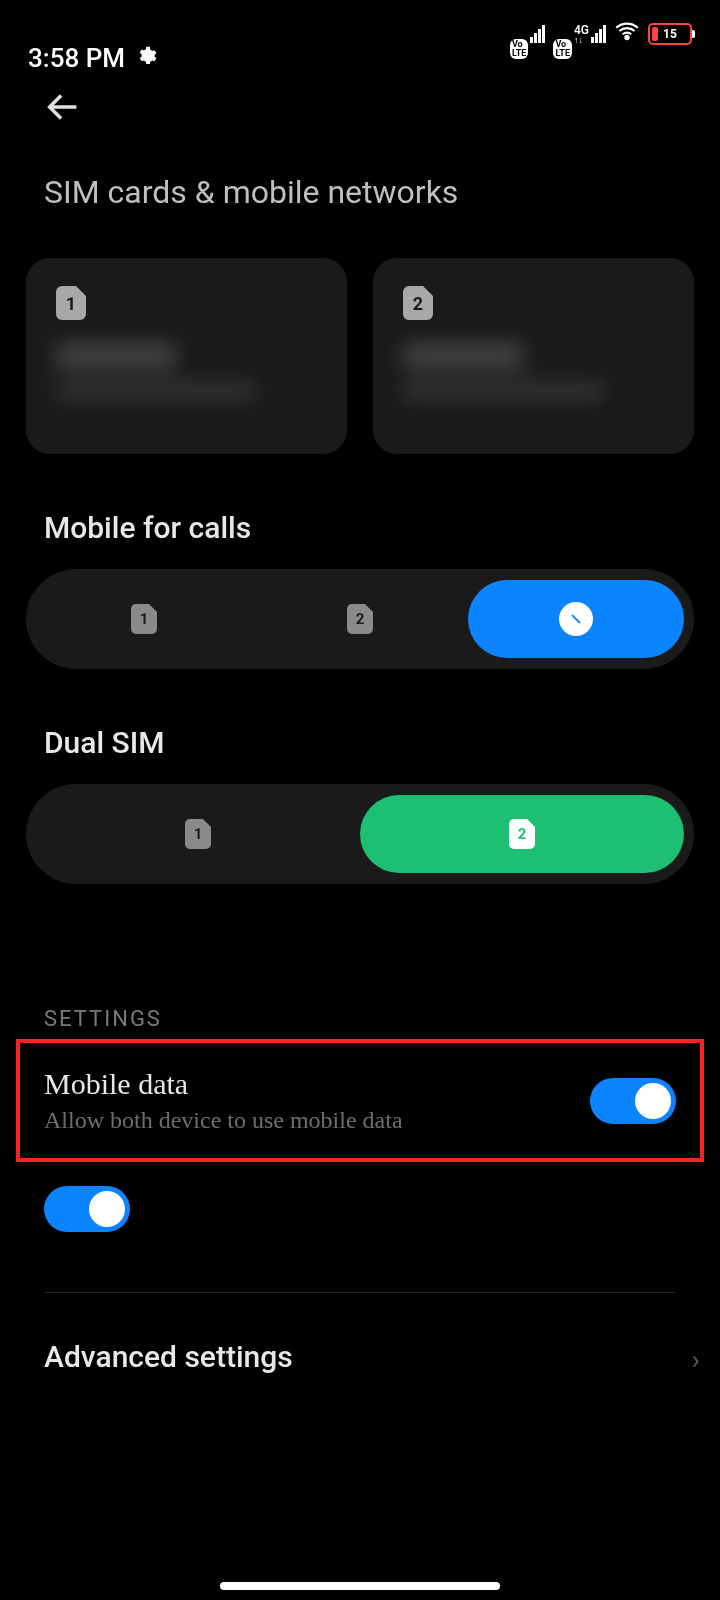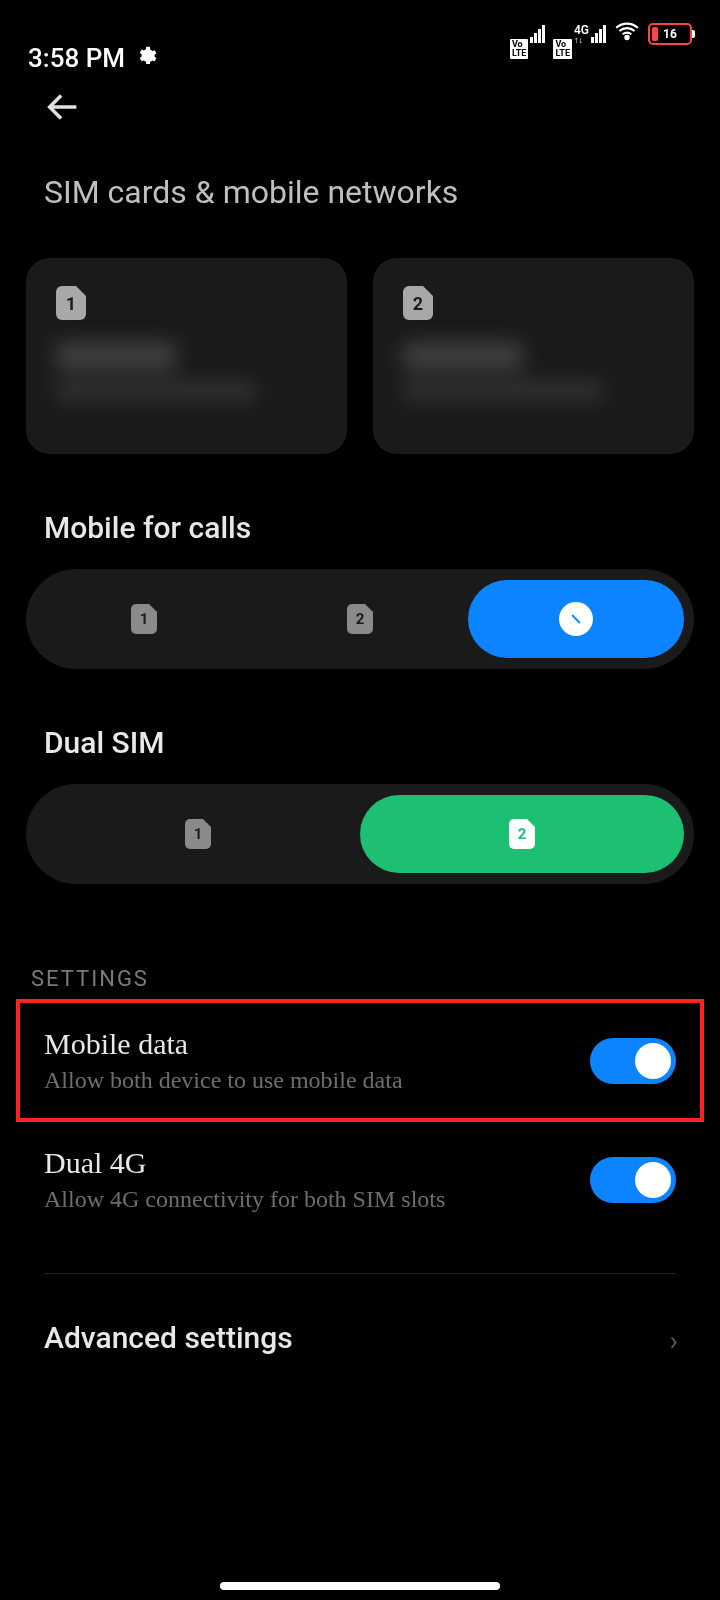--- a/index.html
+++ b/index.html
@@ -45,21 +45,21 @@
     .status-item {
       display: flex;
       align-items: center;
     }
     .volte-badge {
       font-size: 9px;
       font-weight: 700;
       background: #fff;
       color: #000;
       padding: 1px 2px;
-      border-radius: 1px;
+      border-radius: 6px;
       line-height: 1;
       margin-top: 30px;
     }
     .signal-bars {
       display: flex;
       align-items: flex-end;
       gap: 1px;
       margin-left: 2px;
     }
     .bar {
@@ -257,21 +257,22 @@
     }
     
     .pill-group-2 .pill-option {
       flex: 1;
     }
     
     .settings-header {
       font-size: 22px;
       color: #7a7a7a;
       letter-spacing: 2px;
-      padding: 82px 44px 10px 31px;
+      padding: 82px 44px 10px 44px;
+      margin-top: 40px;
     }
     .setting-row {
       display: flex;
       align-items: center;
       justify-content: space-between;
       padding: 26px 44px;
     }
     .setting-row.highlighted {
       outline: 4px solid #ff2222;
       outline-offset: -2px;
@@ -313,21 +314,21 @@
     .divider {
       height: 1px;
       background: #222;
       margin: 34px 44px 0 44px;
     }
     
     .advanced-row {
       display: flex;
       align-items: center;
       justify-content: space-between;
-      padding: 46px 42px 0 44px;
+      padding: 46px 20px 0 44px;
     }
     .chevron {
       color: #555;
       font-size: 28px;
     }
     
     .nav-indicator {
       position: absolute;
       bottom: 10px;
       left: 50%;
@@ -376,21 +377,21 @@
       </span>
     </span>
     <span>
       <svg class="wifi-icon" viewBox="0 0 24 24" fill="none" stroke="#fff" stroke-width="2">
           <path d="M2 9c6-5 14-5 20 0M5 12c4-3.5 10-3.5 14 0M8 15c2.5-2 5.5-2 8 0"></path>
           <circle cx="12" cy="18" r="1.5" fill="#fff"></circle>
         </svg>
     </span>
     <span class="battery-box">
       <span class="battery-fill"></span>
-      <span class="battery-text">16</span>
+      <span class="battery-text">15</span>
     </span>
   </div>
 </div>
 
 <div class="back-arrow">
   <svg viewBox="0 0 24 24" fill="none" stroke="#e0e0e0" stroke-width="1.8">
       <path d="M19 12H5M11 18l-6-6 6-6"></path>
     </svg>
 </div>
 
@@ -458,24 +459,20 @@
 
 <div class="setting-row highlighted">
   <div class="setting-text">
     <div class="setting-title">Mobile data</div>
     <div class="setting-subtitle">Allow both device to use mobile data</div>
   </div>
   <div class="toggle"></div>
 </div>
 
 <div class="setting-row">
-  <div class="setting-text">
-    <div class="setting-title">Dual 4G</div>
-    <div class="setting-subtitle">Allow 4G connectivity for both SIM slots</div>
-  </div>
   <div class="toggle"></div>
 </div>
 
 <div class="divider"></div>
 
 <div class="advanced-row">
   <div class="setting-title">Advanced settings</div>
   <div class="chevron">›</div>
 </div>
 

